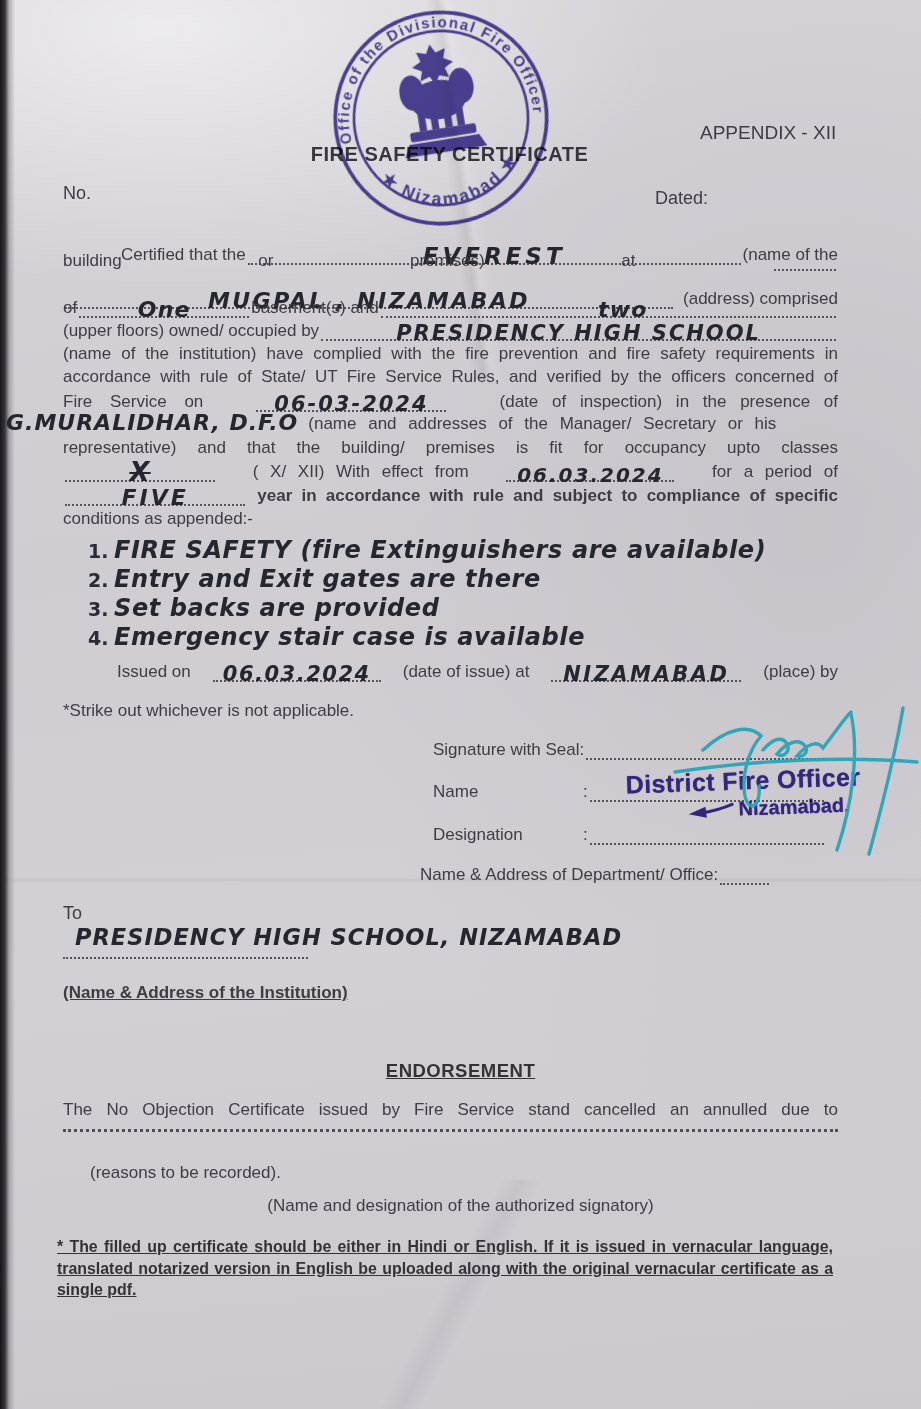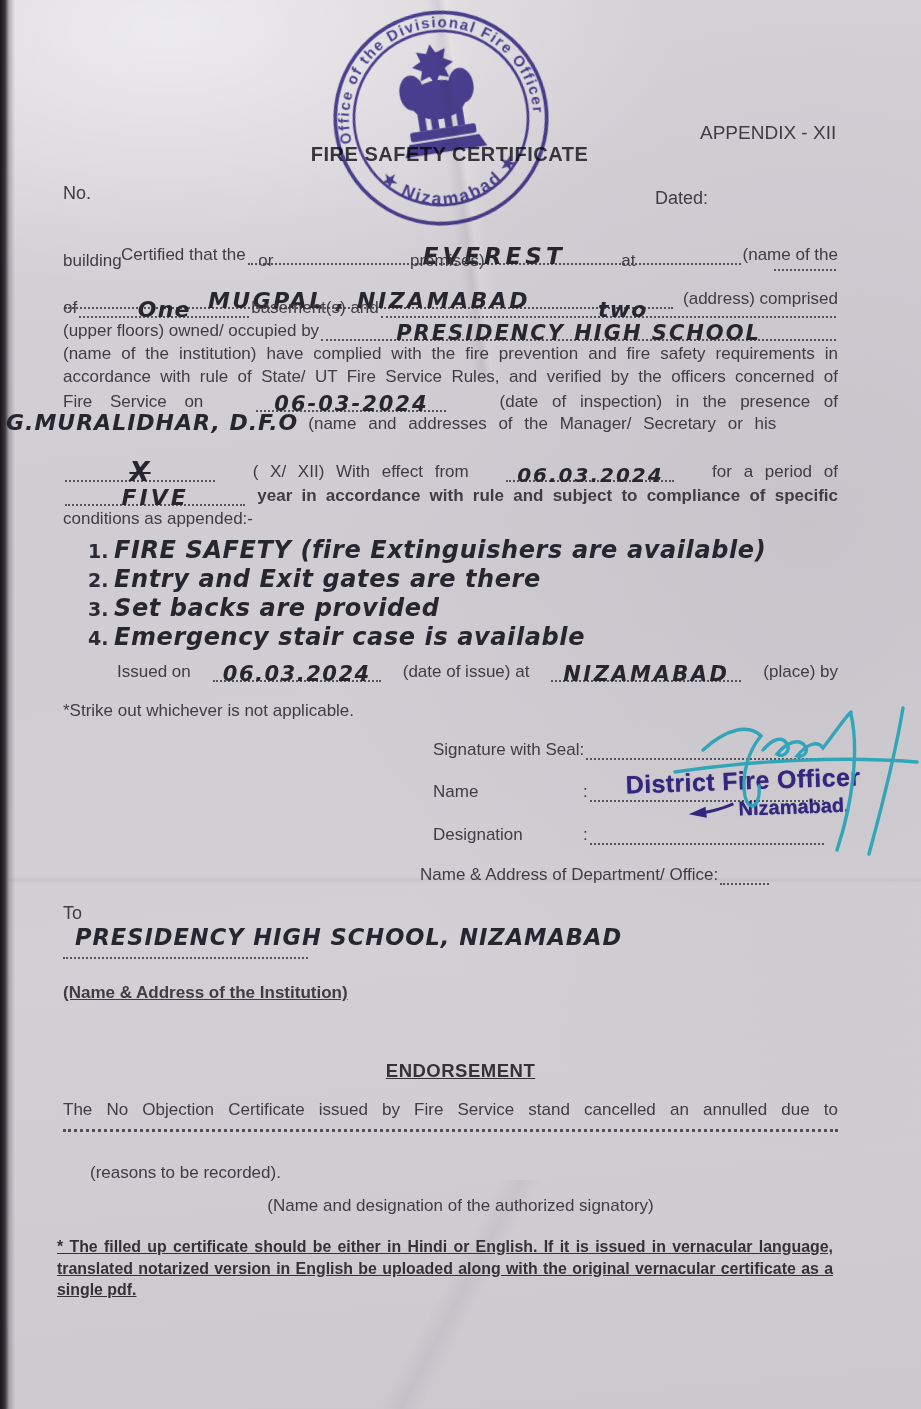--- a/index.html
+++ b/index.html
@@ -131,20 +131,21 @@
       <span class="hand" style="font-size:21px;letter-spacing:2px;">06-03-2024</span>
     </span>
     <span style="word-spacing:9px;">(date of inspection) in the presence of</span>
   </div>
 
   <div class="pline" style="top:412px;left:6px;">
     <span class="hand" style="font-size:22px;letter-spacing:1px;">G.MURALIDHAR, D.F.O</span>
     <span style="margin-left:10px;word-spacing:7px;">(name and addresses of the Manager/ Secretary or his</span>
   </div>
 
+  <div class="pline just" style="top:438px;">representative) and that the building/ premises is fit for occupancy upto classes</div>
 
   <div class="pline sb" style="top:461px;">
     <span class="dots" style="width:150px;">
       <span class="hand" style="font-size:26px;text-decoration:line-through;">X</span>
     </span>
     <span style="word-spacing:7px;">( X/ XII) With effect from</span>
     <span class="dots" style="width:168px;">
       <span class="hand" style="font-size:20px;letter-spacing:2px;">06.03.2024</span>
     </span>
     <span style="word-spacing:7px;">for a period of</span>

